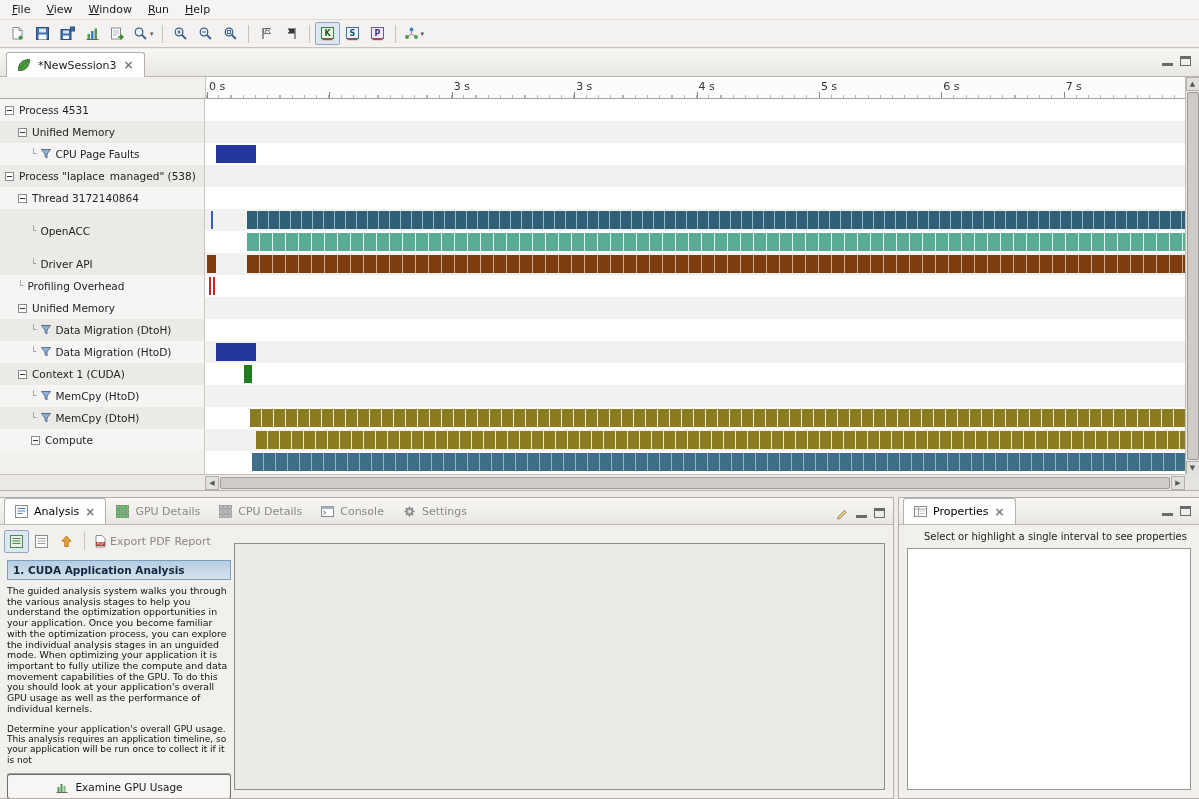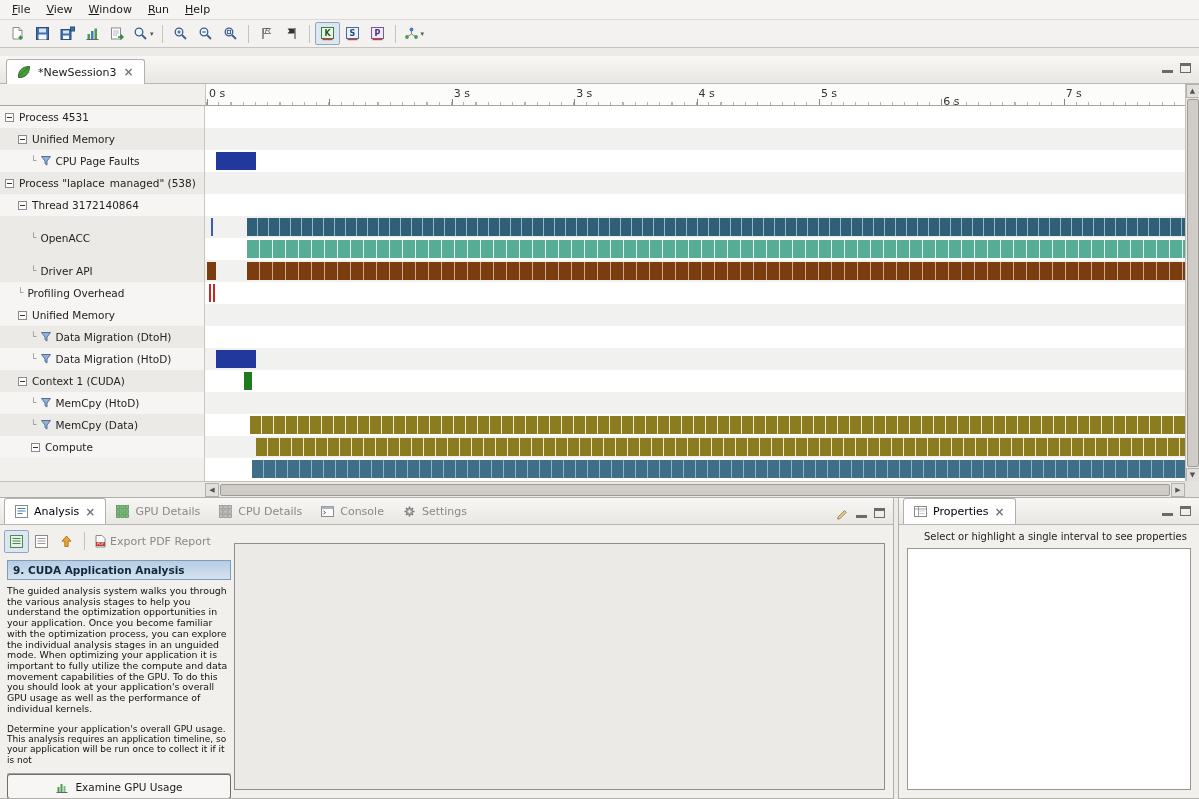--- a/index.html
+++ b/index.html
@@ -14,21 +14,21 @@
 .menu-item{padding:2px 8px;cursor:default}
 #toolbar{position:absolute;top:20px;left:0;right:0;height:28px;background:#f4f2f0;border-bottom:1px solid #c7c4c0;
  display:flex;align-items:center;padding-left:5px}
 .tbtn{height:23px;min-width:25px;display:inline-flex;align-items:center;justify-content:center;
  border:1px solid transparent;border-radius:2px;padding:0 2px;gap:2px}
 .tbtn.pressed{border-color:#8fa7c0;background:#dce7f1}
 .tsep{width:1px;height:18px;background:#c6c3bf;margin:0 5px;flex:none}
 .caret{font-size:7px;color:#555}
 .graytext{color:#8b8885}
 
-#editor{position:absolute;top:56px;left:0;right:0;height:442px;background:#fff;border-bottom:1px solid #b3b0ac}
+#editor{position:absolute;top:49px;left:0;right:0;height:442px;background:#fff;border-bottom:1px solid #b3b0ac}
 #tabstrip{position:absolute;top:0;left:0;right:0;height:28px;background:linear-gradient(#f8f7f5,#e9e7e3);border-bottom:1px solid #b9b6b2}
 .etab{position:absolute;left:6px;top:3px;height:25px;background:#fff;border:1px solid #b3b0ac;border-bottom:none;
  border-radius:3px 3px 0 0;display:flex;align-items:center;padding:0 9px;gap:6px}
 .tclose{color:#777;font-weight:bold;font-size:12px;line-height:10px;padding:0 1px;cursor:default}
 .winbtns{display:flex;gap:7px;align-items:center}
 #tabstrip .winbtns{position:absolute;right:8px;top:7px}
 .btn-min{width:11px;height:10px;border-bottom:3px solid #6a6a6a}
 .btn-max{width:11px;height:10px;border:1px solid #6a6a6a;border-top:3px solid #6a6a6a}
 
 #corner{position:absolute;top:28px;left:0;width:205px;height:22px;background:#f1f0ed;border-bottom:1px solid #a7a5a1}
@@ -267,21 +267,21 @@
       <span class="tick" style="left: 125.375px; margin-top: 44px;">1 s</span>
       <span class="tickline" style="left: 123.375px;"></span>
       <span class="tick" style="left: 247.75px;">3 s</span>
       <span class="tickline" style="left: 245.75px;"></span>
       <span class="tick" style="left: 370.125px;">3 s</span>
       <span class="tickline" style="left: 368.125px;"></span>
       <span class="tick" style="left: 492.5px;">4 s</span>
       <span class="tickline" style="left: 490.5px;"></span>
       <span class="tick" style="left: 614.875px;">5 s</span>
       <span class="tickline" style="left: 612.875px;"></span>
-      <span class="tick" style="left: 737.25px; margin-top: 8px;">6 s</span>
+      <span class="tick" style="left: 737.25px;">6 s</span>
       <span class="tickline" style="left: 735.25px;"></span>
       <span class="tick" style="left: 859.625px;">7 s</span>
       <span class="tickline" style="left: 857.625px;"></span>
     </div>
   <div id="tl-body">
     <div id="tl-labels">
         <div class="tl-label even" style="height: 22px; padding-left: 5px;">
           <span class="tgl"></span>
           <span class="tl-text">Process 4531</span>
         </div>
@@ -353,21 +353,21 @@
           </span>
           <span class="tl-text">MemCpy (HtoD)</span>
         </div>
         <div class="tl-label odd" style="height: 22px; padding-left: 31px;">
           <span class="conn">└</span>
           <span class="icon">
             <svg width="12" height="12">
               <path d="M1.5 1.5h9L7 6v4L5 8.6V6z" fill="#8fb3d9" stroke="#49648c" stroke-width="0.9"></path>
             </svg>
           </span>
-          <span class="tl-text">MemCpy (Data)</span>
+          <span class="tl-text">MemCpy (DtoH)</span>
         </div>
         <div class="tl-label even" style="height: 22px; padding-left: 31px;">
           <span class="tgl"></span>
           <span class="tl-text">Compute</span>
         </div>
       </div>
     <div id="tl-tracks">
         <div class="tl-lane even"></div>
         <div class="tl-lane odd"></div>
         <div class="tl-lane even"></div>
@@ -526,21 +526,21 @@
             <rect x="3" y="8" width="9" height="4" fill="#c0392b"></rect>
             <text x="7.5" y="11.2" font-size="3.6" fill="#fff" text-anchor="middle">PDF</text>
           </svg>
         </span>
       <span class="graytext">Export PDF Report</span>
     </div>
   </div>
   <div id="results-label">Results</div>
   <div id="results-box"></div>
   <div id="an-left">
-    <div id="an-header">9. CUDA Application Analysis</div>
+    <div id="an-header">1. CUDA Application Analysis</div>
     <div id="an-body">The guided analysis system walks you through the various analysis stages to help you understand the optimization opportunities in your application. Once you become familiar with the optimization process, you can explore the individual analysis stages in an unguided mode. When optimizing your application it is important to fully utilize the compute and data movement capabilities of the GPU. To do this you should look at your application's overall GPU usage as well as the performance of individual kernels.</div>
     <div id="an-footer">Determine your application's overall GPU usage. This analysis requires an application timeline, so your application will be run once to collect it if it is not</div>
     <div id="an-button">
       <span class="icon">
           <svg width="14" height="14">
             <path d="M1.5 12.5h11" stroke="#666"></path>
             <rect x="2.5" y="7" width="2" height="5" fill="#4f9a4f"></rect>
             <rect x="5.5" y="4" width="2" height="8" fill="#4f9a4f"></rect>
             <rect x="8.5" y="6" width="2" height="6" fill="#7fb97f"></rect>
           </svg>

